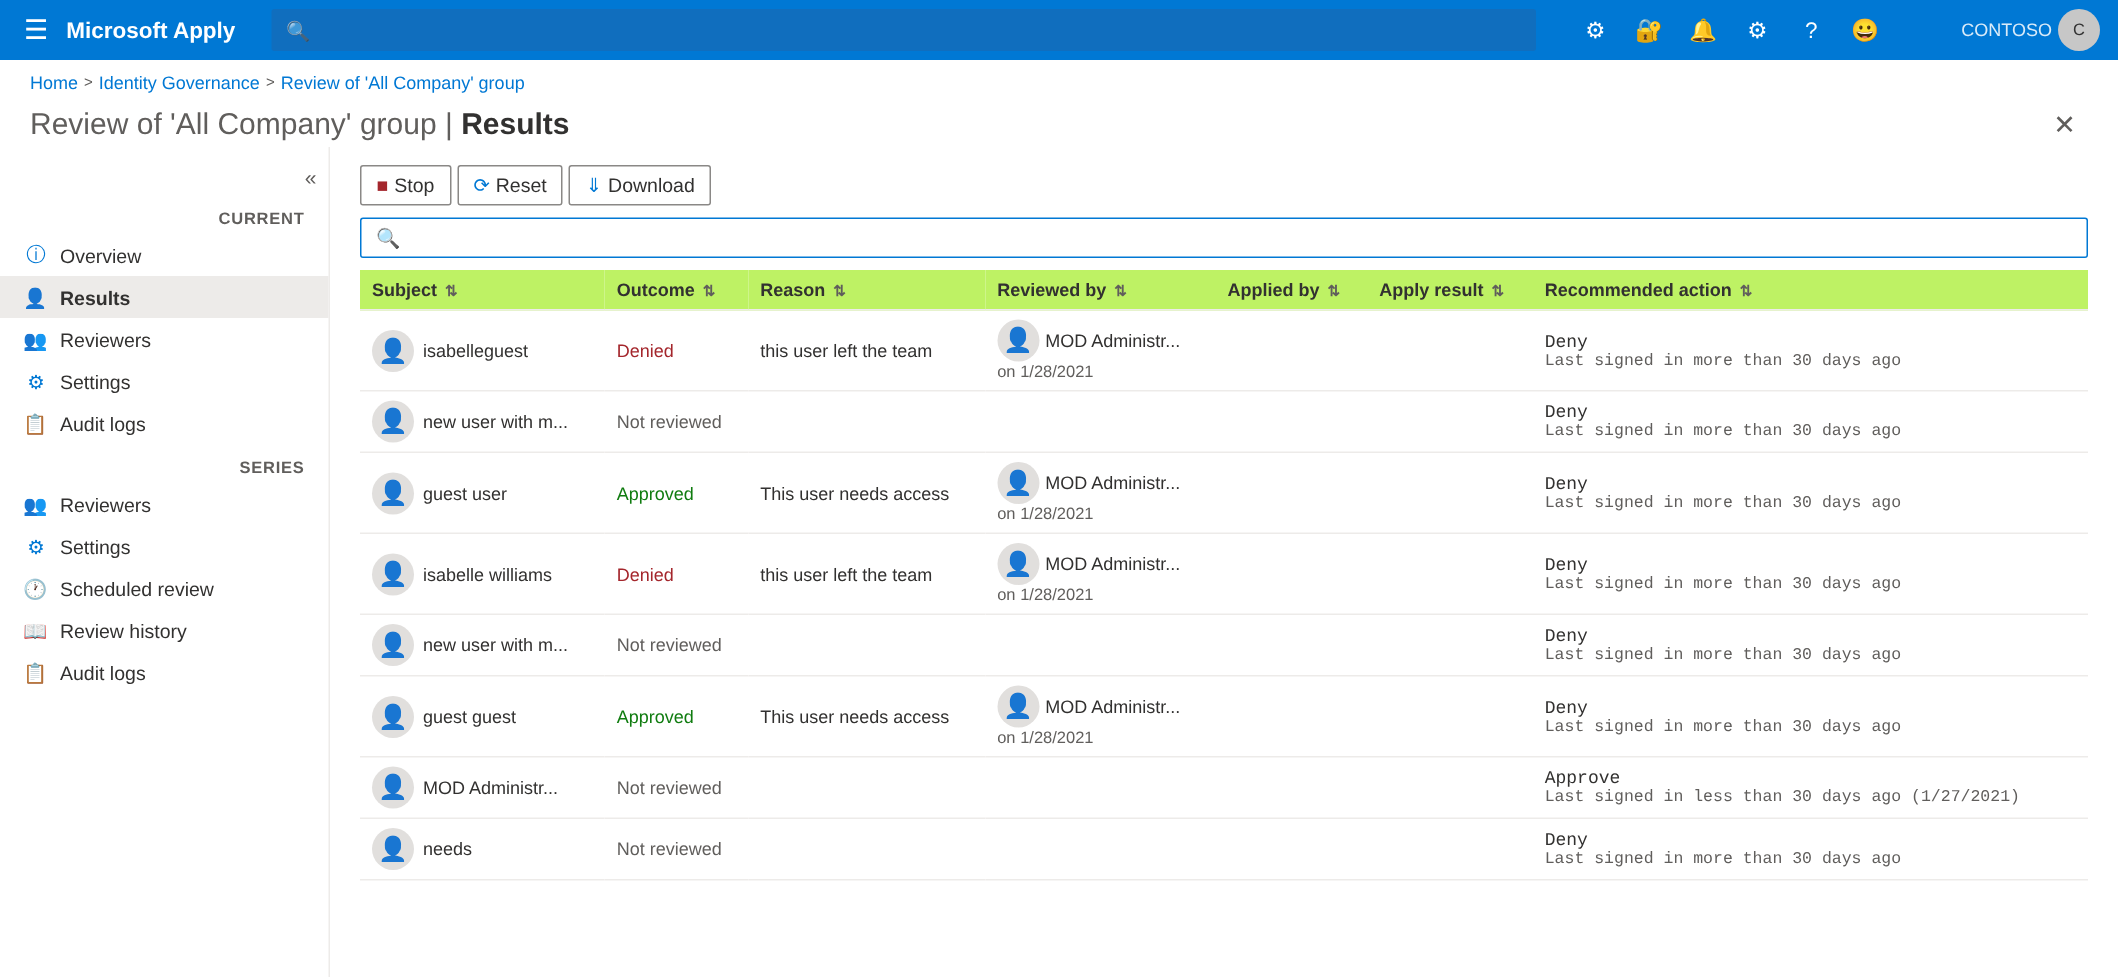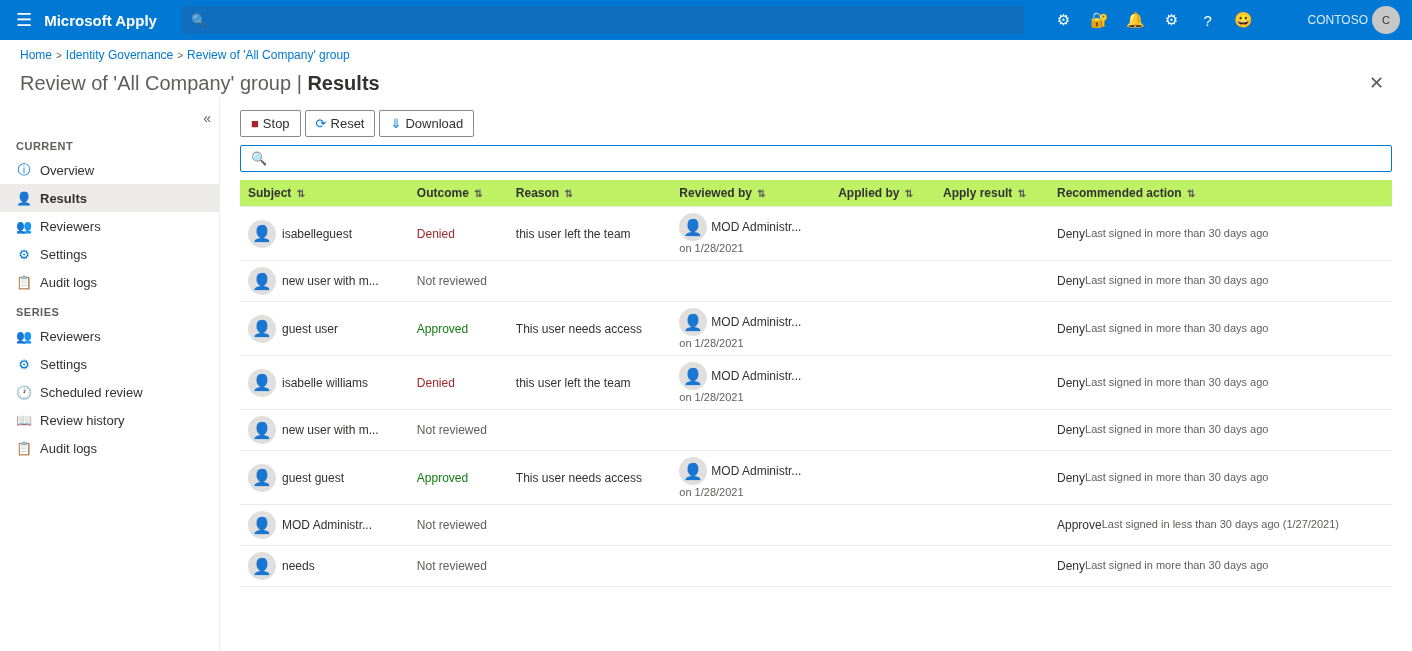--- a/index.html
+++ b/index.html
@@ -44,21 +44,21 @@
     .topbar-icon { width: 32px; height: 32px; display: flex; align-items: center; justify-content: center; cursor: pointer; border-radius: 2px; font-size: 15px; color: white; }
     .topbar-avatar { width: 28px; height: 28px; background: #c7c7c7; border-radius: 50%; display: flex; align-items: center; justify-content: center; font-size: 11px; color: #333; cursor: pointer; }
     .contoso-label { font-size: 12px; color: rgba(255,255,255,0.85); padding-left: 44px; }
 
     
     .main-layout { display: flex; background: white; min-height: 611px; }
 
     
     .sidebar { width: 220px; flex-shrink: 0; border-right: 1px solid #edebe9; padding: 8px 0; background: white; }
     .sidebar-collapse { text-align: right; padding: 4px 8px; color: #605e5c; cursor: pointer; font-size: 14px; }
-    .sidebar-section-label { font-size: 11px; font-weight: 600; color: #605e5c; padding: 10px 16px 4px; text-transform: uppercase; letter-spacing: 0.5px; }
+    .sidebar-section-label { font-size: 11px; font-weight: 600; color: #605e5c; padding: 10px 16px 4px; text-transform: uppercase; letter-spacing: 0.5px; text-align: right; }
     .sidebar-item {
       display: flex; align-items: center; gap: 8px;
       padding: 6px 16px; cursor: pointer; color: #323130; font-size: 13px;
     }
     .sidebar-item.active { background: #edebe9; font-weight: 600; }
     .sidebar-icon { width: 16px; height: 16px; flex-shrink: 0; display: flex; align-items: center; justify-content: center; }
 
     
     .page-header { padding: 8px 20px 0; background: white; }
     .breadcrumb { display: flex; align-items: center; gap: 4px; font-size: 12px; color: #0078d4; margin-bottom: 6px; }
@@ -103,21 +103,21 @@
     .user-avatar-icon { width: 28px; height: 28px; border-radius: 50%; background: #e1dfdd; display: flex; align-items: center; justify-content: center; color: #605e5c; font-size: 16px; flex-shrink: 0; }
 
     .outcome-denied { color: #a4262c; }
     .outcome-approved { color: #107c10; }
     .outcome-notreviewed { color: #605e5c; }
 
     .reviewed-by-cell { display: flex; flex-direction: column; }
     .reviewed-by-name { display: flex; align-items: center; gap: 4px; }
     .reviewed-by-date { color: #605e5c; font-size: 11px; margin-top: 1px; }
 
-    .recommended-cell { display: flex; flex-direction: row; }
+    .recommended-cell { display: flex; flex-direction: column; font-family: Liberation Mono, monospace; }
     .rec-action { font-weight: 500; }
     .rec-reason { color: #605e5c; font-size: 11px; }
 
     .header-area { background: #bef264; text-align: center; }
   </style>
 </head>
 <body>
 
 <div class="topbar">
   <span class="topbar-menu">☰</span>

